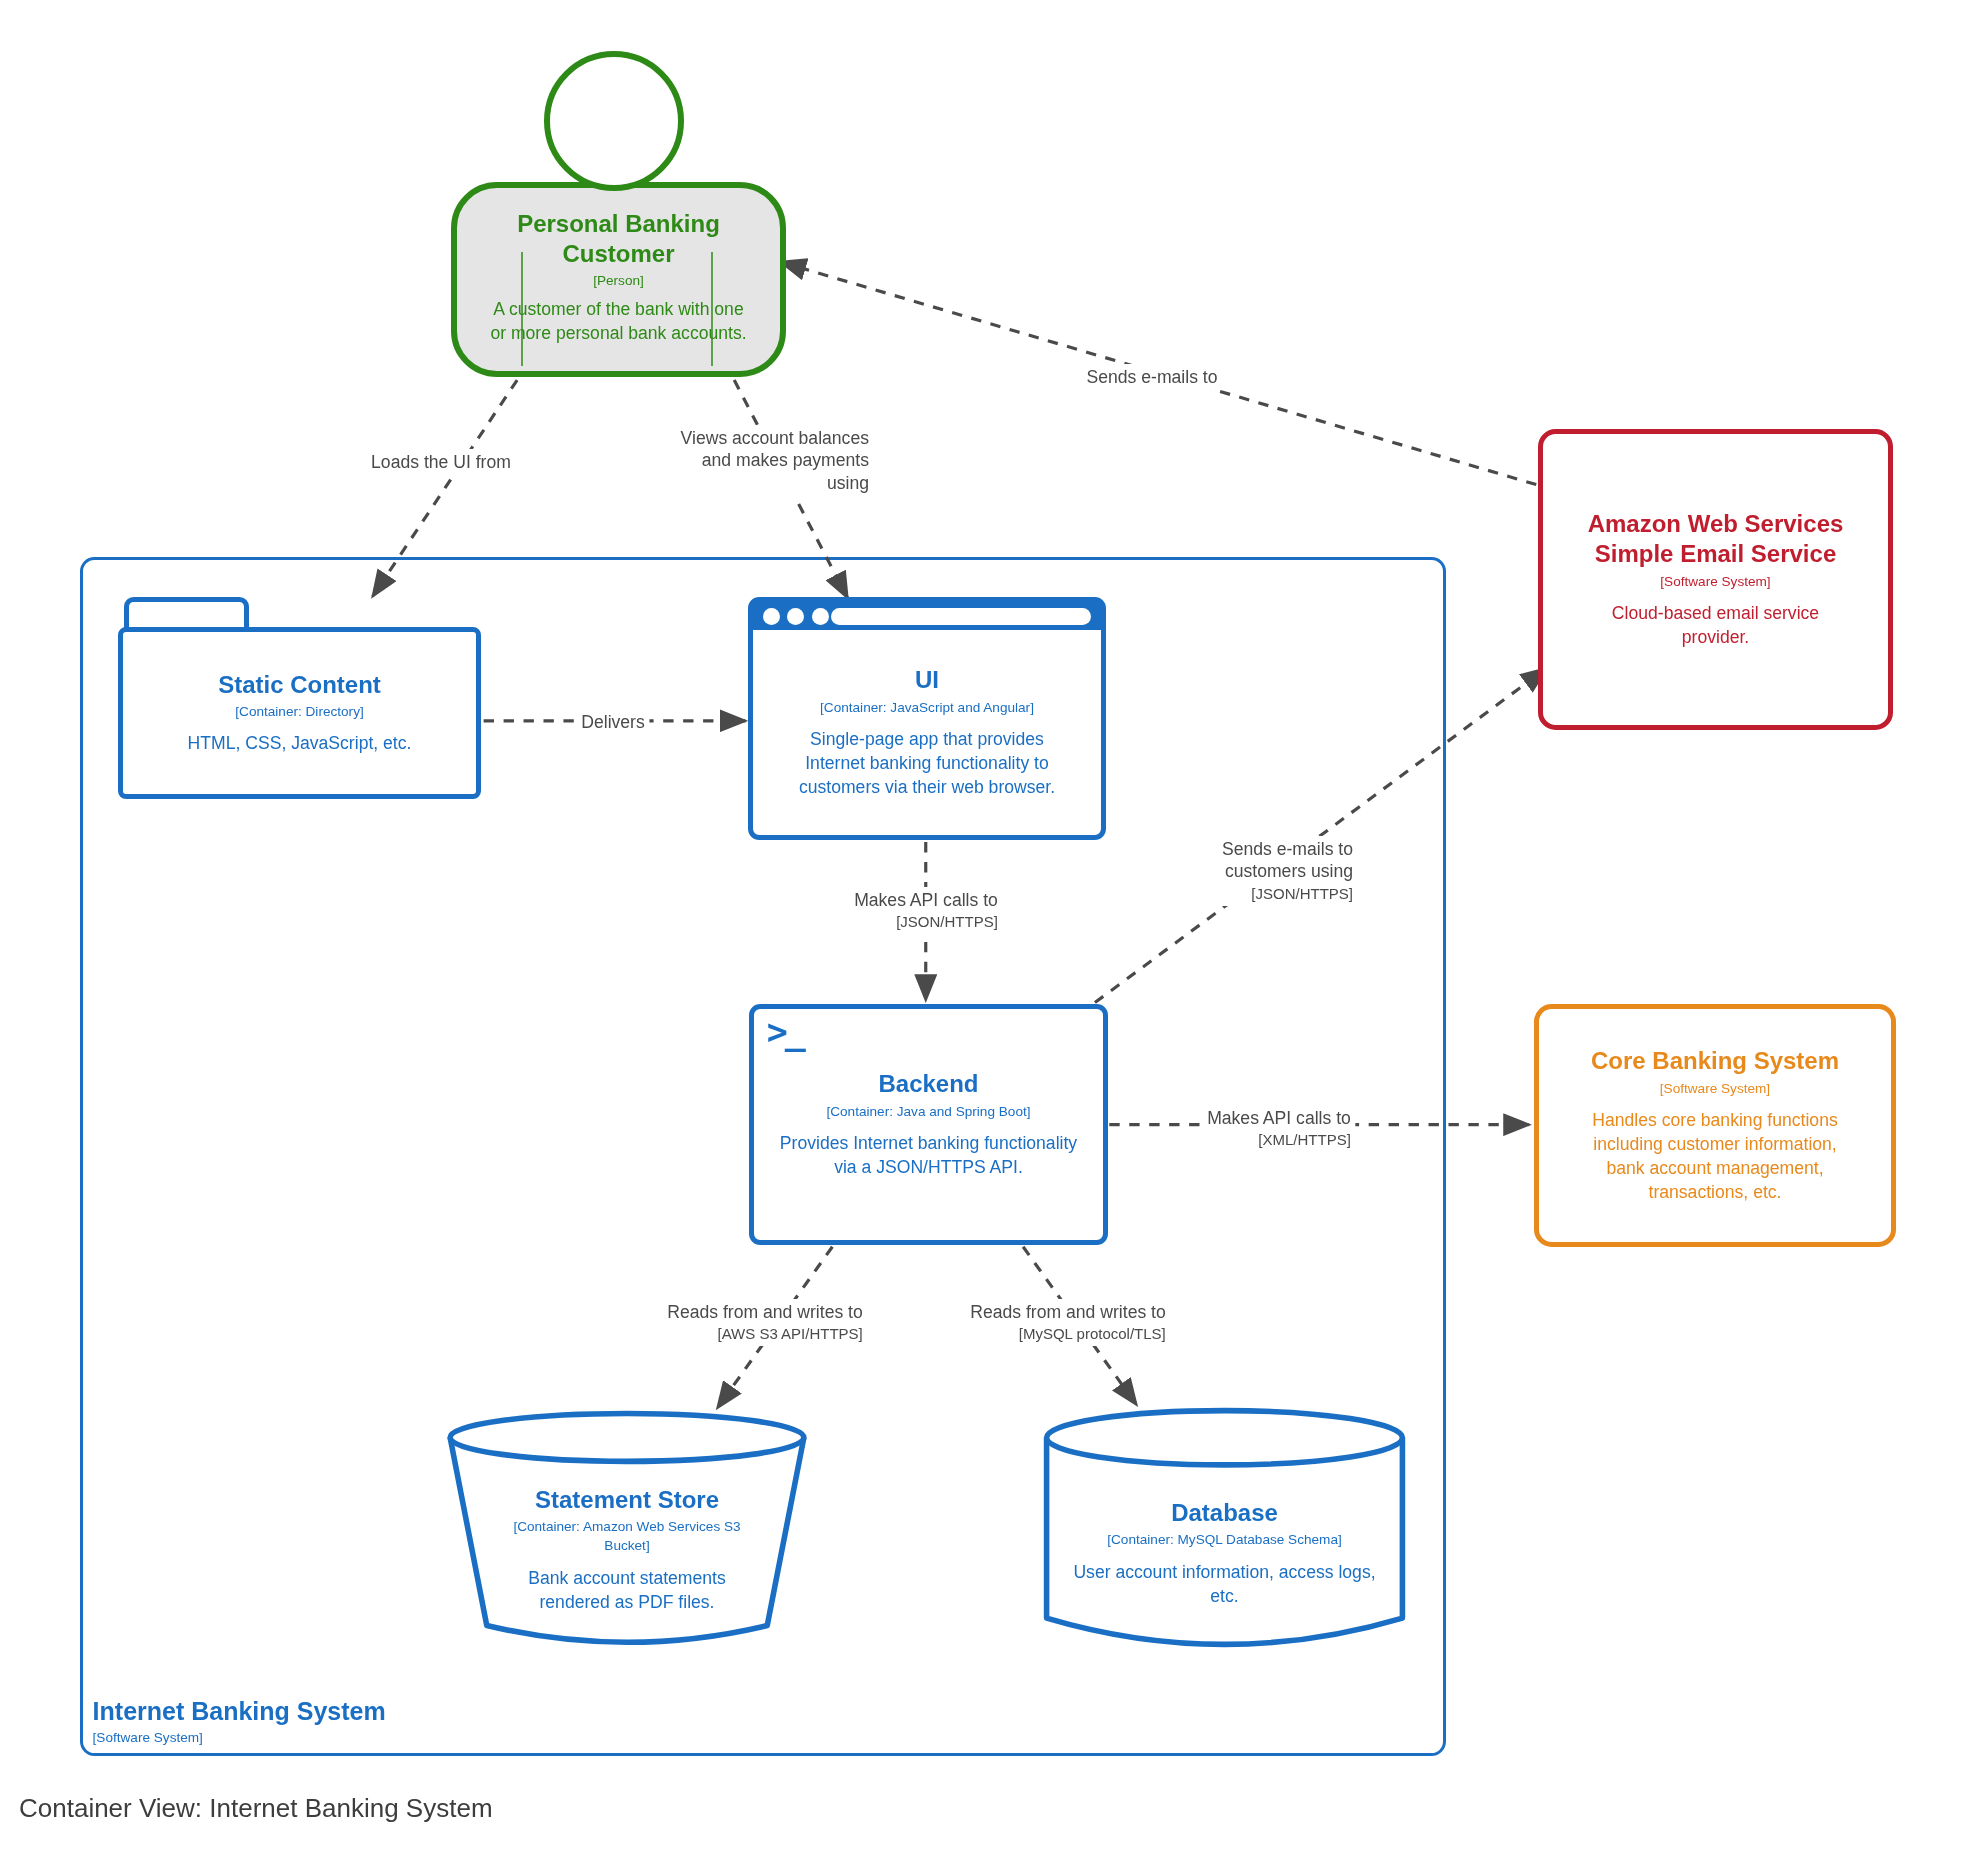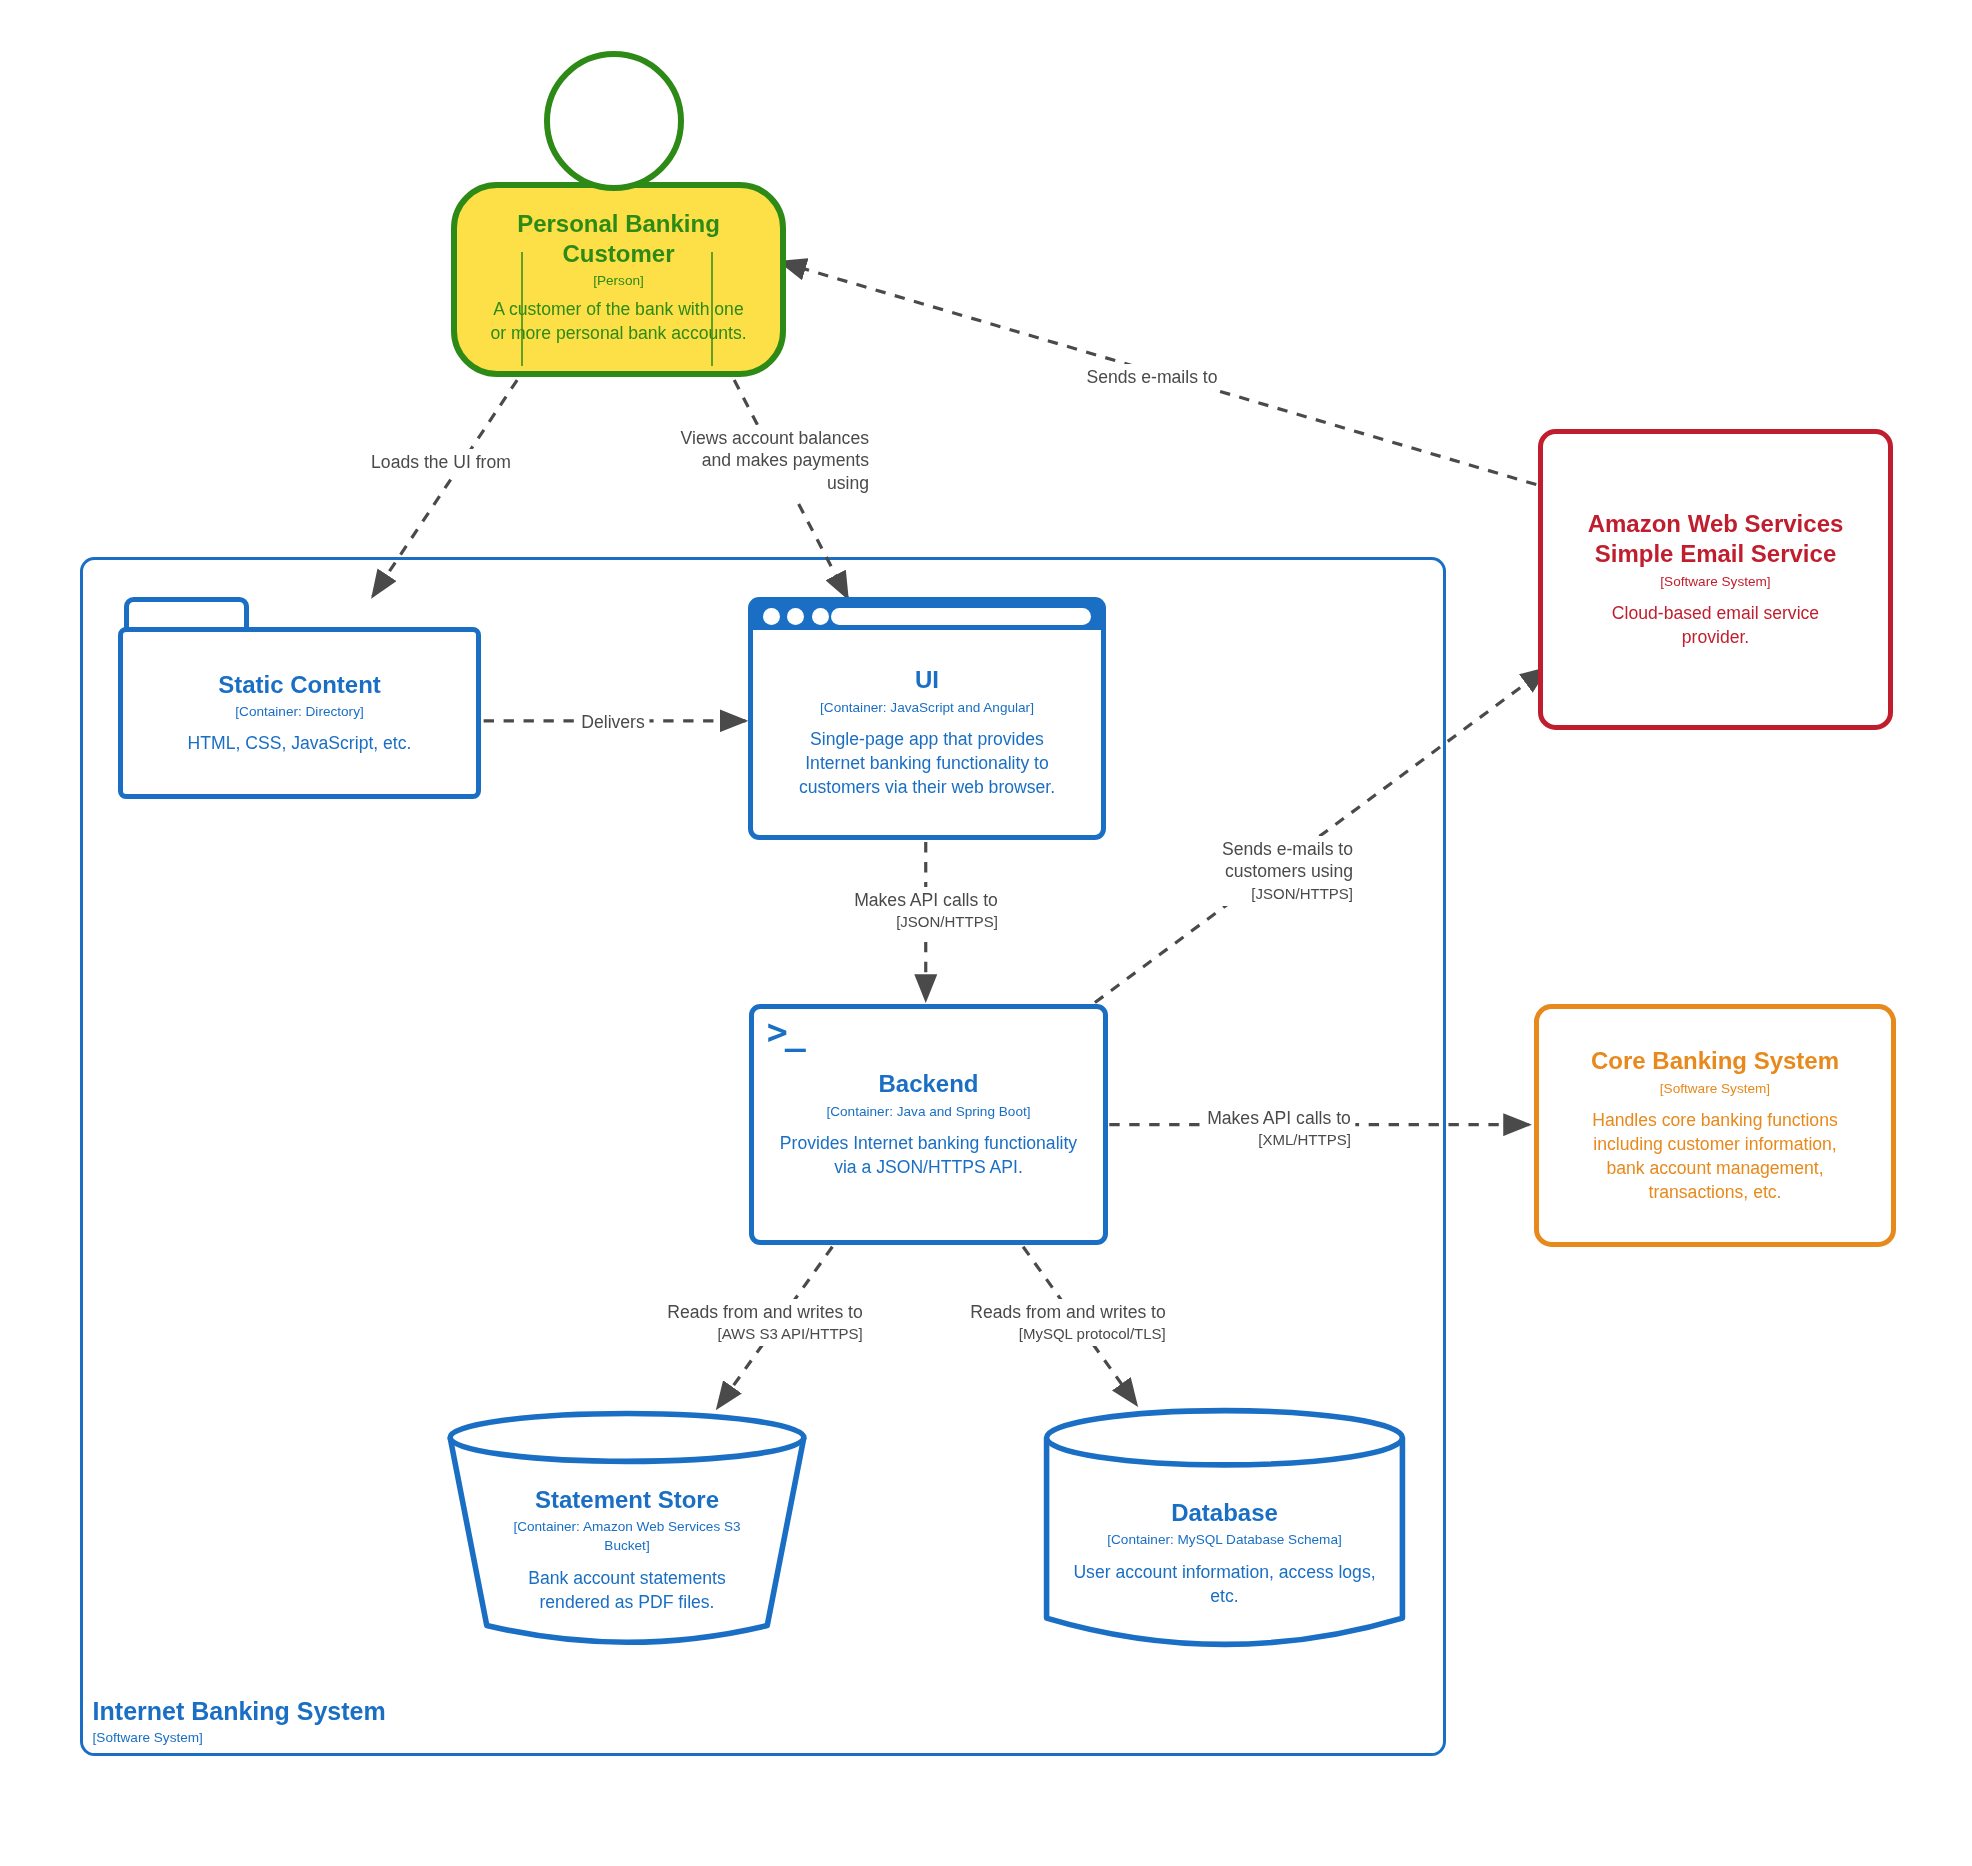--- a/index.html
+++ b/index.html
@@ -16,21 +16,21 @@
               color:#4A4A4A;font-size:17.6px;line-height:1.3;background:#fff;padding:1.6px 4.8px;}
   .edge-label .tech{display:block;font-size:15px;line-height:1.4;}
 
   
   .title{font-weight:700;font-size:24px;line-height:1.25;}
   .meta{font-size:13.6px;line-height:1.4;margin-top:2.4px;}
   .desc{font-size:17.6px;line-height:1.36;margin-top:11.2px;}
   .blue{color:#1A6FC4;}  .green{color:#2E8A16;}  .red{color:#C01E2E;}  .orange{color:#E8891B;}
 
   
-  .person-body{position:absolute;left:451px;top:182px;width:335px;height:195px;background:#fde047;
+  .person-body{position:absolute;left:451px;top:182px;width:335px;height:195px;background:#e5e5e5;
                border:6.4px solid #2E8A16;border-radius:46px;z-index:3;box-sizing:border-box;text-align:center;}
   .person-head{position:absolute;left:544px;top:51px;width:140px;height:140px;background:#fff;
                border:6.4px solid #2E8A16;border-radius:50%;z-index:4;box-sizing:border-box;}
   .arm{position:absolute;top:64px;bottom:4.8px;width:2.4px;background:#2E8A16;opacity:.75;}
   .arm-l{left:64px;} .arm-r{left:254px;}
   .person-text{position:relative;padding-top:21px;}
   .person-text .title{width:231px;margin:0 auto;}
   .person-text .desc{width:267px;margin:8px auto 0;}
 
   
@@ -216,16 +216,17 @@
   <div class="edge-label" style="left:765px;top:1299px;">
     <span>Reads from and writes to</span>
     <span class="tech">[AWS S3 API/HTTPS]</span>
   </div>
   <div class="edge-label" style="left:1068px;top:1299px;">
     <span>Reads from and writes to</span>
     <span class="tech">[MySQL protocol/TLS]</span>
   </div>
 
   <div class="footer">
+    <div class="footer-title">Container View: Internet Banking System</div>
   </div>
 
 </div>
 
 
 </body></html>

